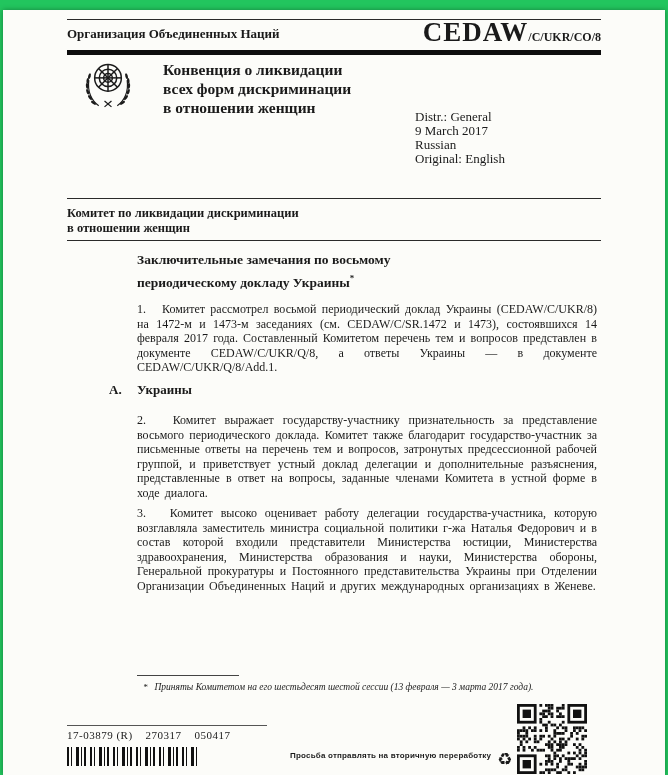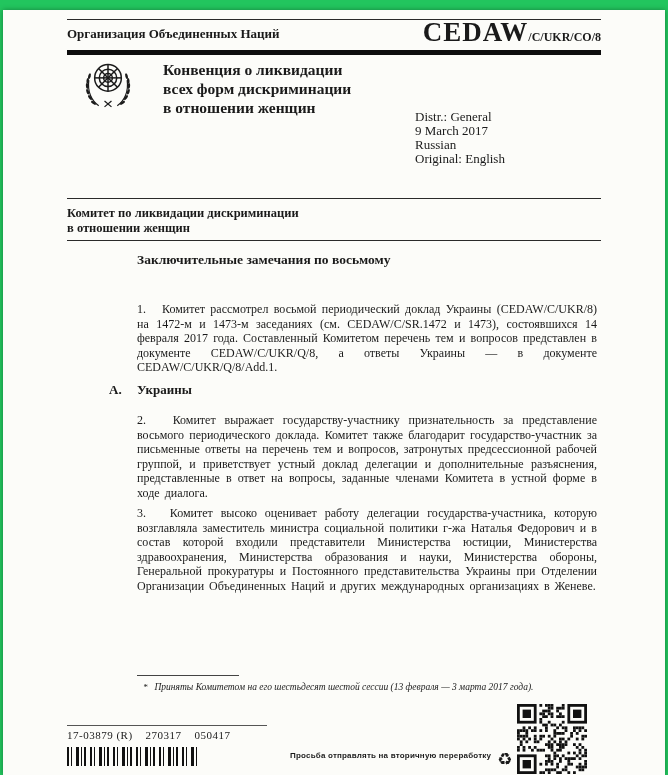--- a/index.html
+++ b/index.html
@@ -112,20 +112,21 @@
 
     <div class="rule rule-mid"></div>
     <div class="committee">
       <div>Комитет по ликвидации дискриминации</div>
       <div>в отношении женщин</div>
     </div>
     <div class="rule rule-mid2"></div>
 
     <div class="doc-title">
       <div>Заключительные замечания по восьмому</div>
+      <div><span>периодическому докладу Украины</span><sup>*</sup></div>
     </div>
 
     <p class="body-para para-1">1.&nbsp;&nbsp;&nbsp;Комитет рассмотрел восьмой периодический доклад Украины (CEDAW/C/UKR/8) на 1472-м и 1473-м заседаниях (см. CEDAW/C/SR.1472 и 1473), состоявшихся 14 февраля 2017 года. Составленный Комитетом перечень тем и вопросов представлен в документе CEDAW/C/UKR/Q/8, а ответы Украины — в документе CEDAW/C/UKR/Q/8/Add.1.</p>
 
     <div class="section-head">
       <span class="sec-label">A.</span>
       <span class="sec-title">Украины</span>
     </div>
 
     <p class="body-para para-2">2.&nbsp;&nbsp;&nbsp;Комитет выражает государству-участнику признательность за представление восьмого периодического доклада. Комитет также благодарит государство-участник за письменные ответы на перечень тем и вопросов, затронутых предсессионной рабочей группой, и приветствует устный доклад делегации и дополнительные разъяснения, представленные в ответ на вопросы, заданные членами Комитета в устной форме в ходе диалога.</p>

